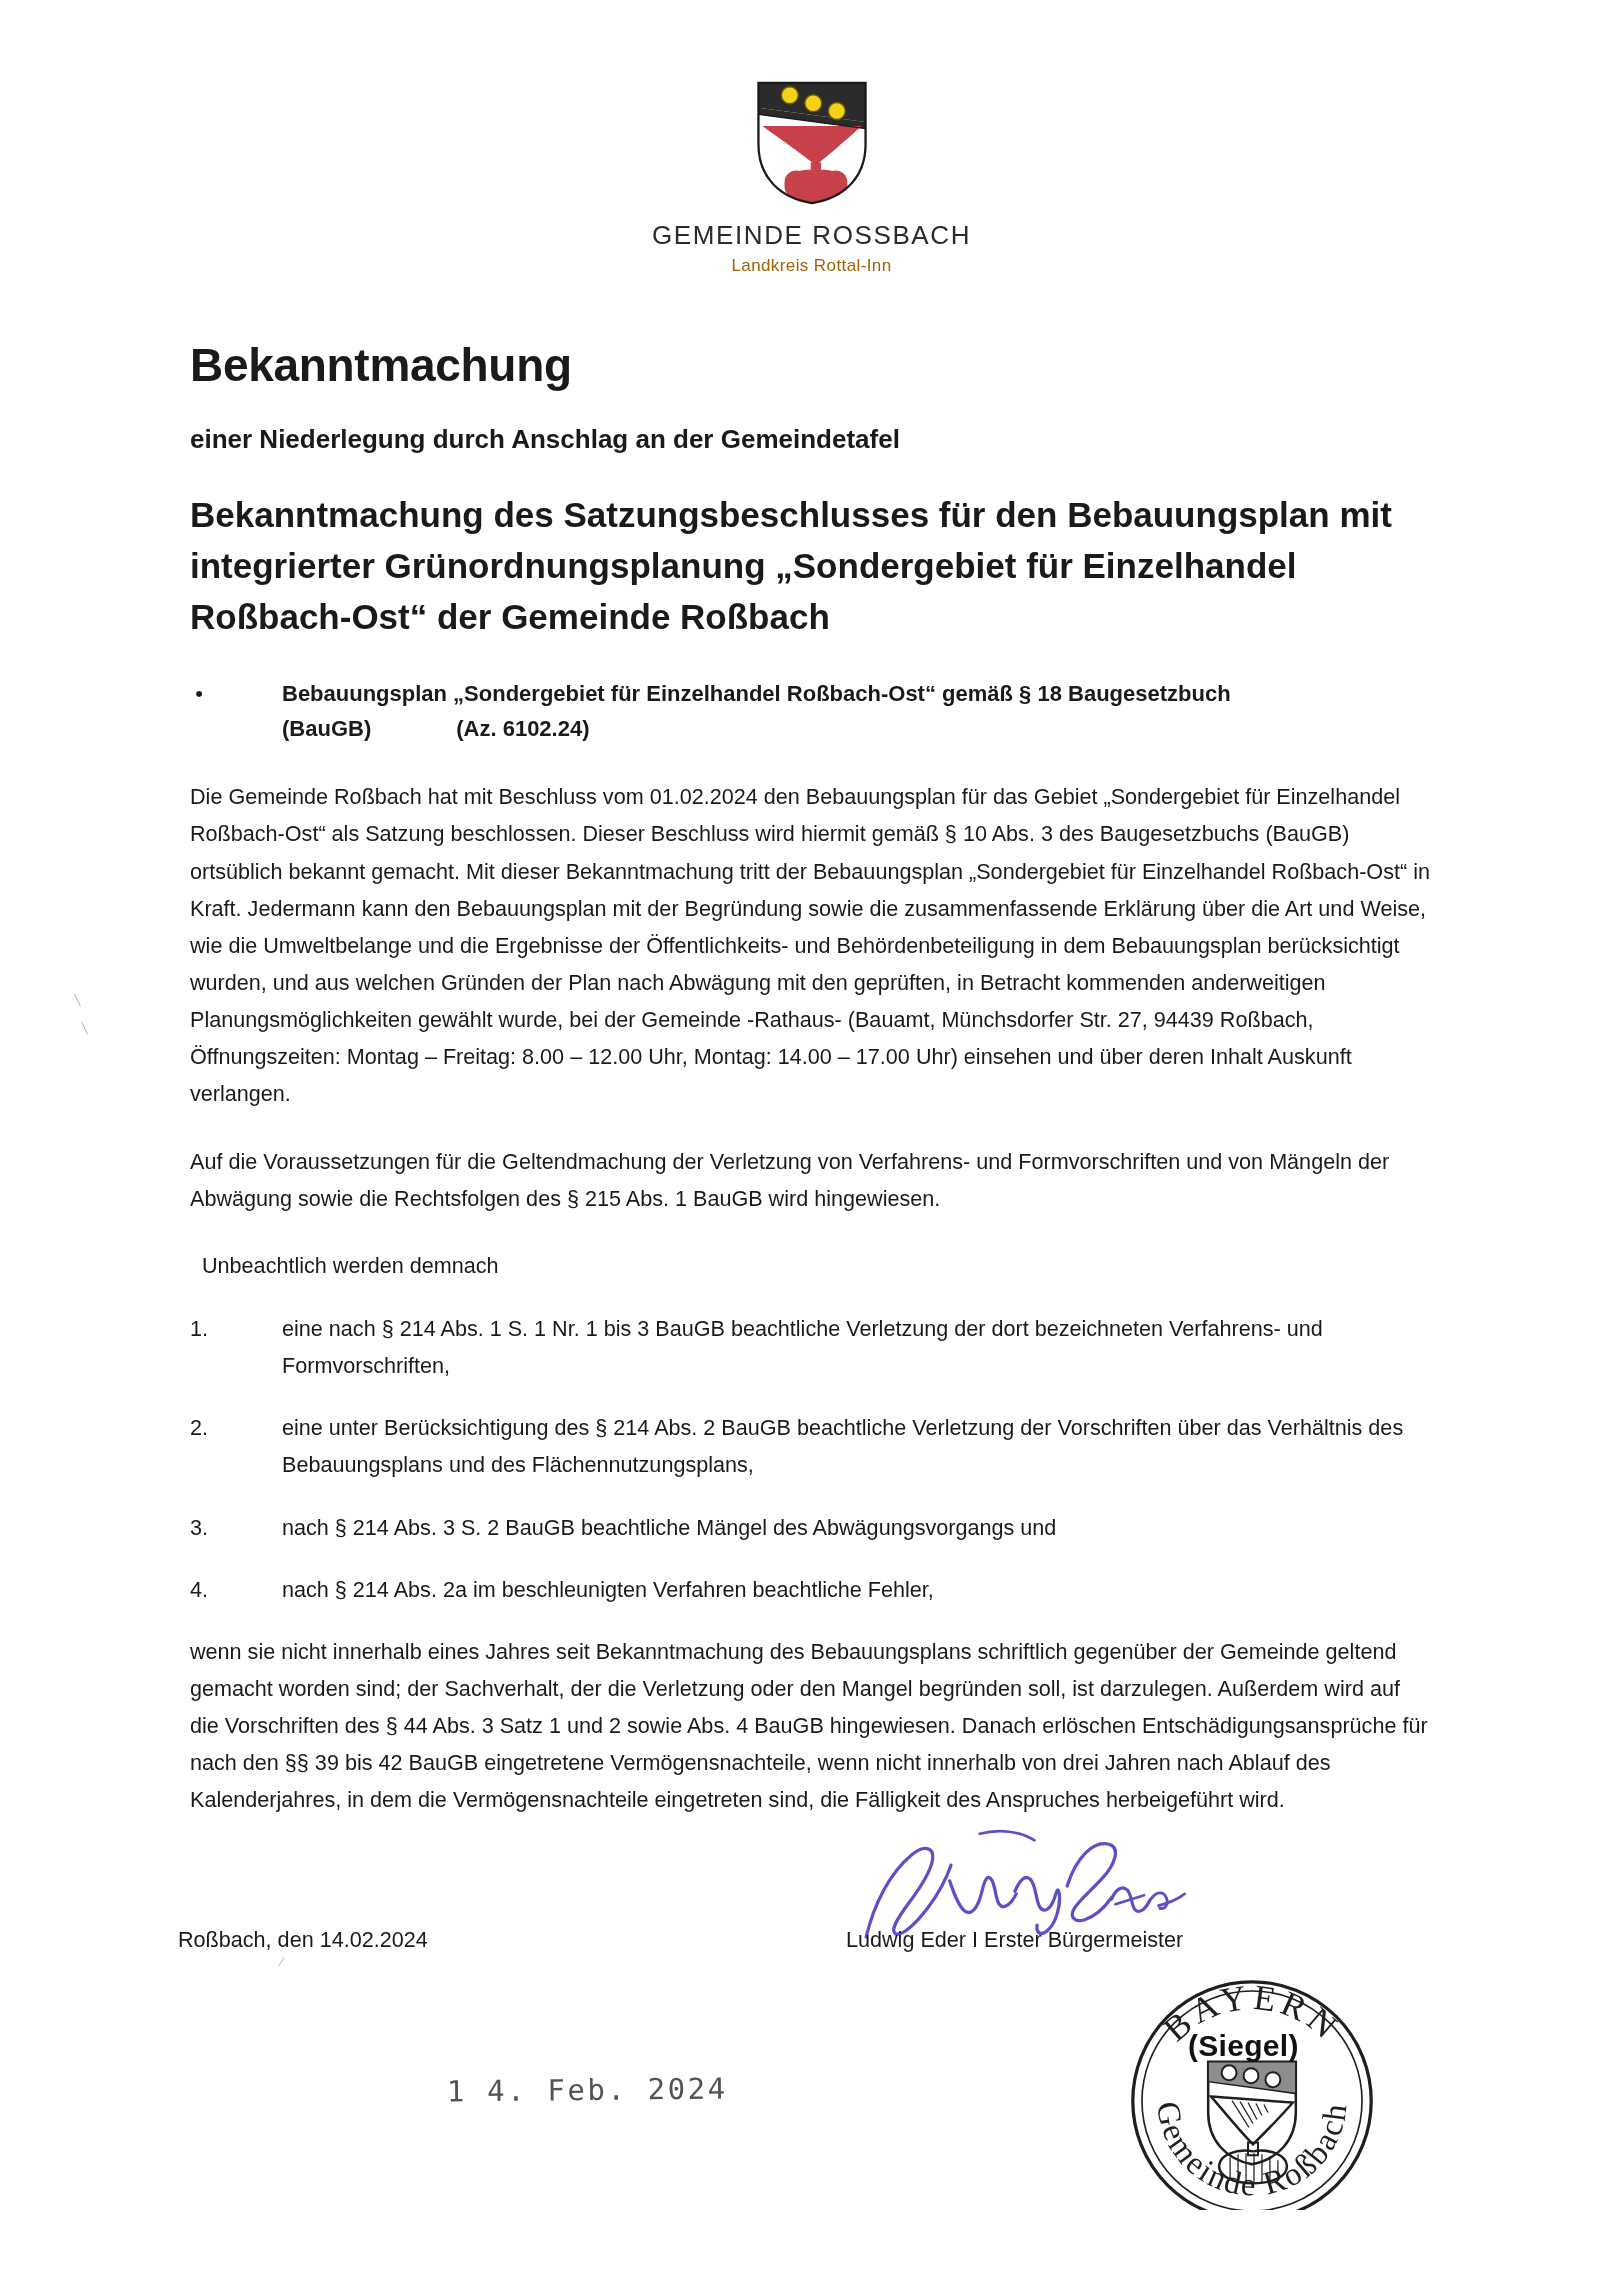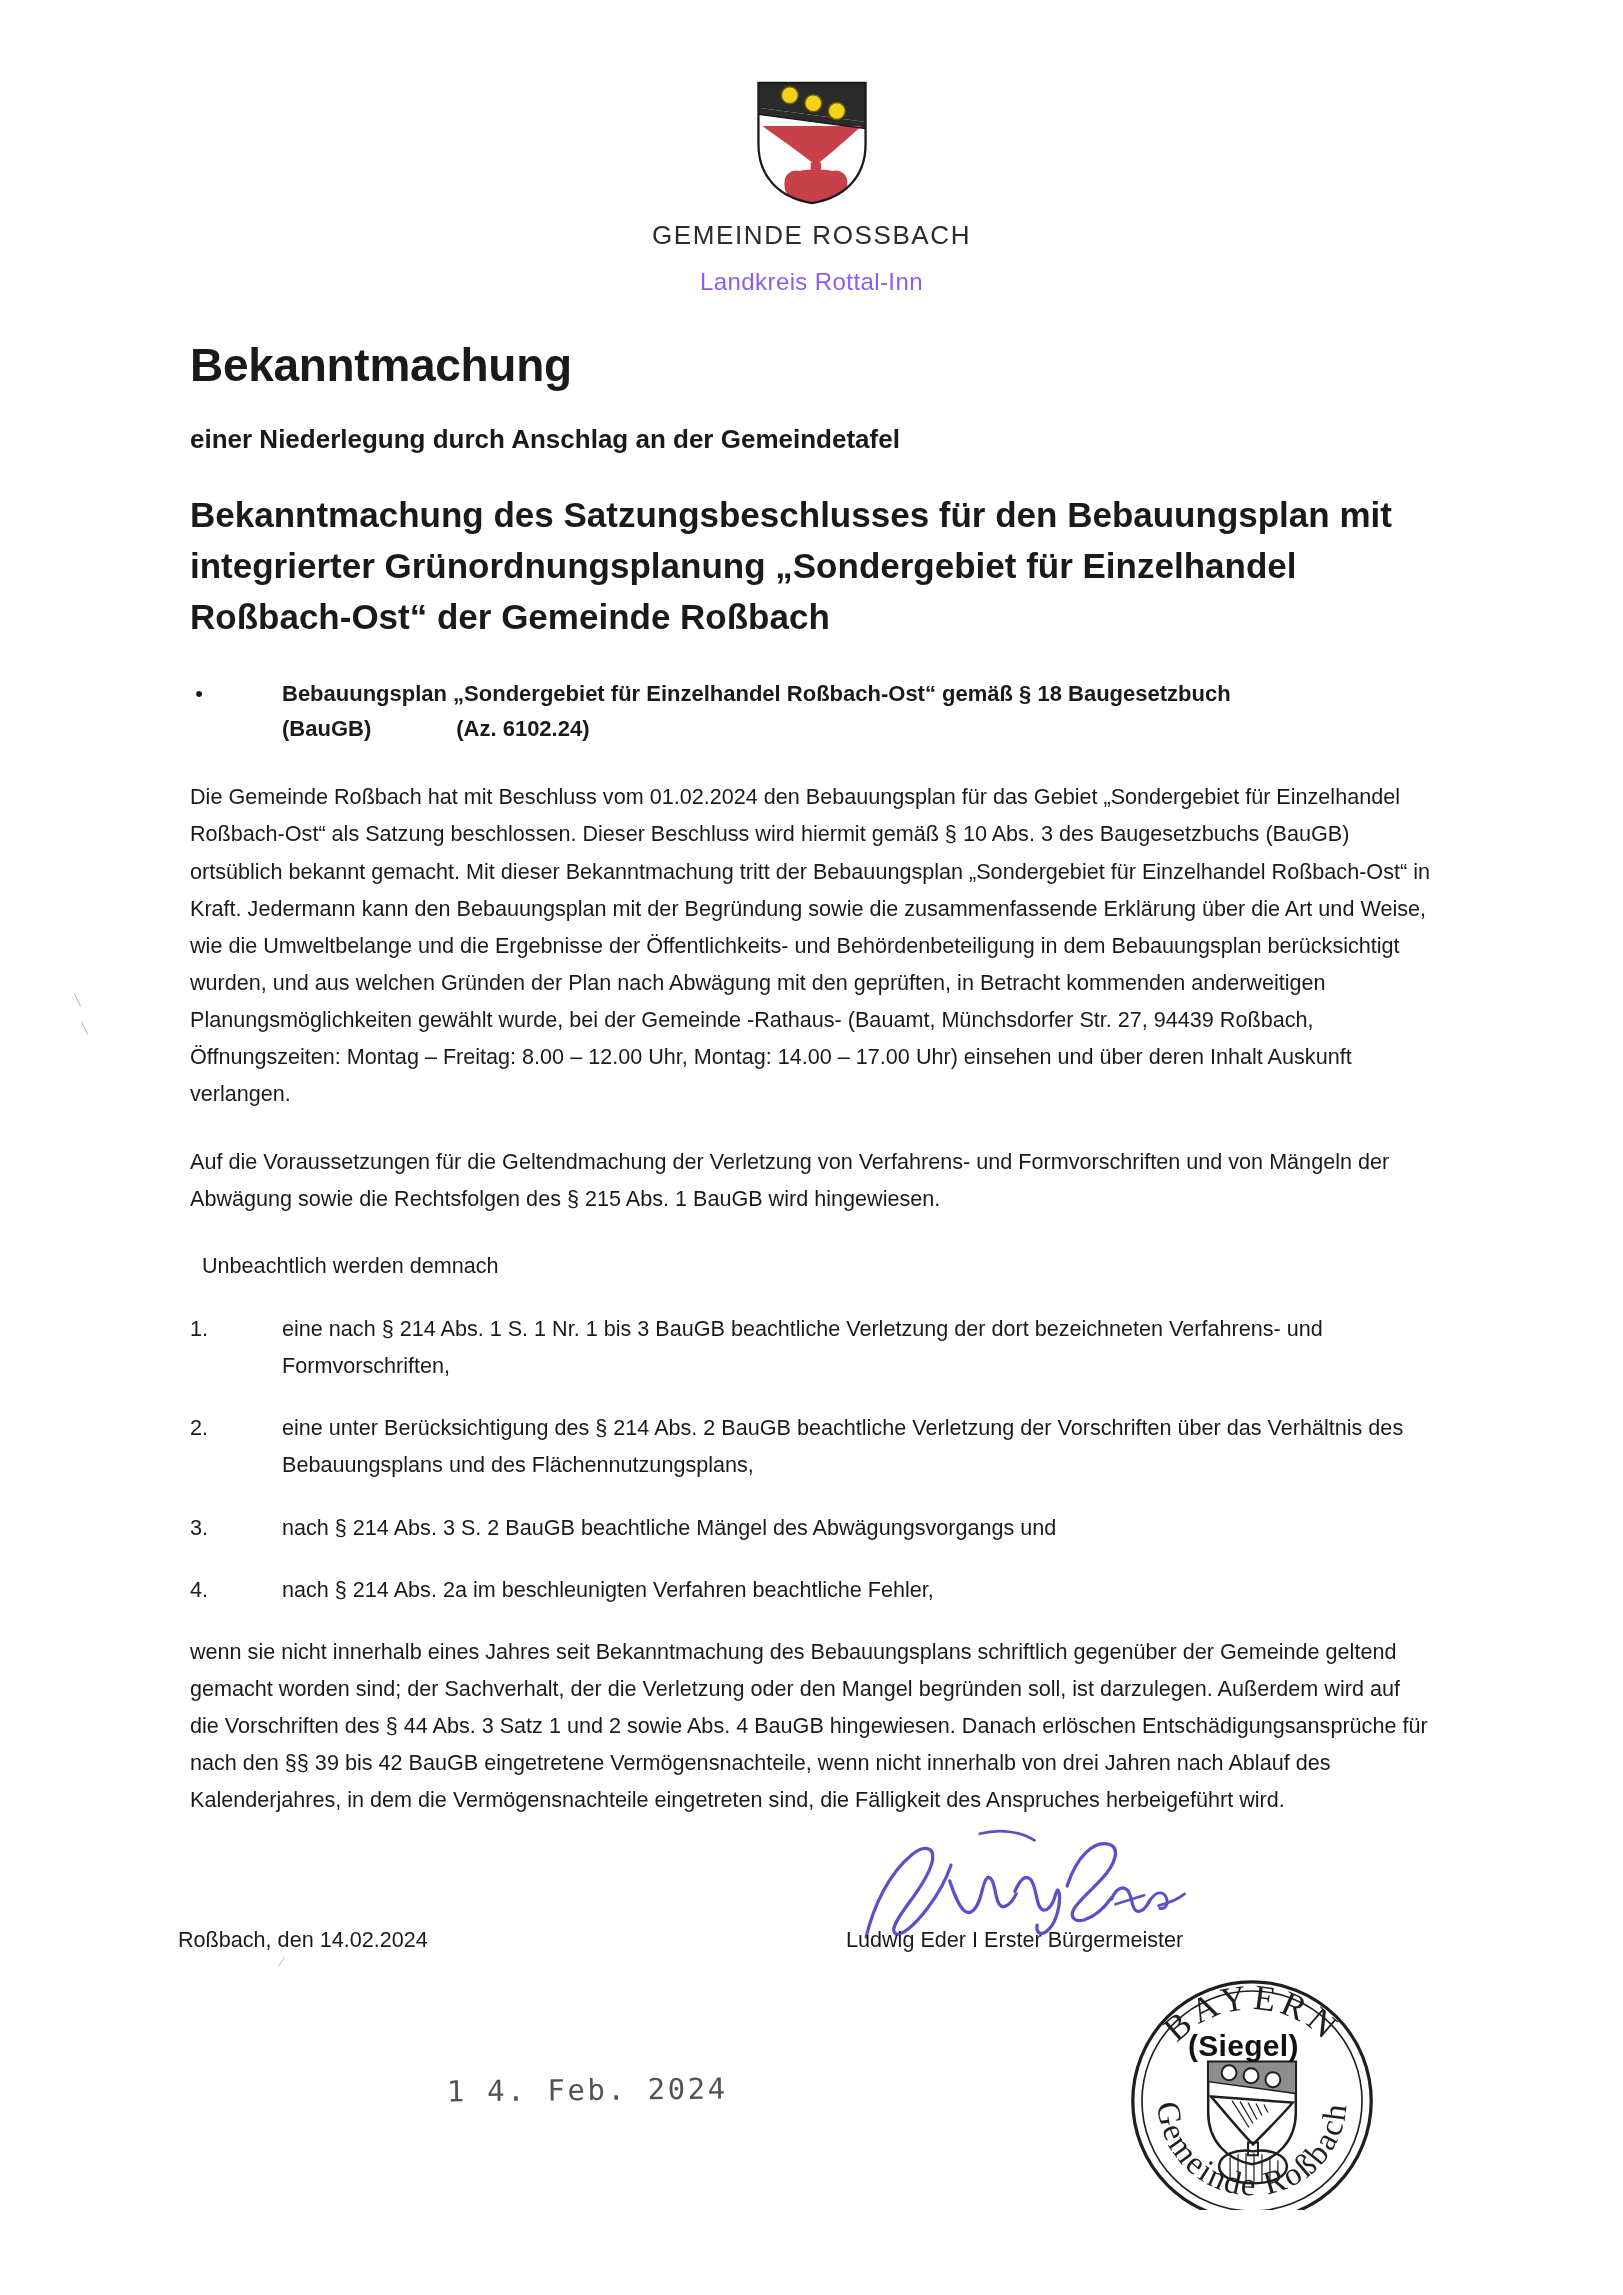--- a/index.html
+++ b/index.html
@@ -36,24 +36,24 @@
     display: block;
   }
   .org-name {
     margin-top: 13px;
     font-size: 26px;
     letter-spacing: 1.6px;
     color: #2b2b2b;
     font-weight: 400;
   }
   .org-sub {
-    margin-top: 17px;
-    font-size: 24px;
+    margin-top: 5px;
+    font-size: 17px;
     letter-spacing: 0.4px;
-    color: #8b5cf6;
+    color: #a16207;
     font-weight: 400;
   }
 
   
   .content {
     position: absolute;
     left: 190px;
     top: 340px;
     width: 1240px;
   }

